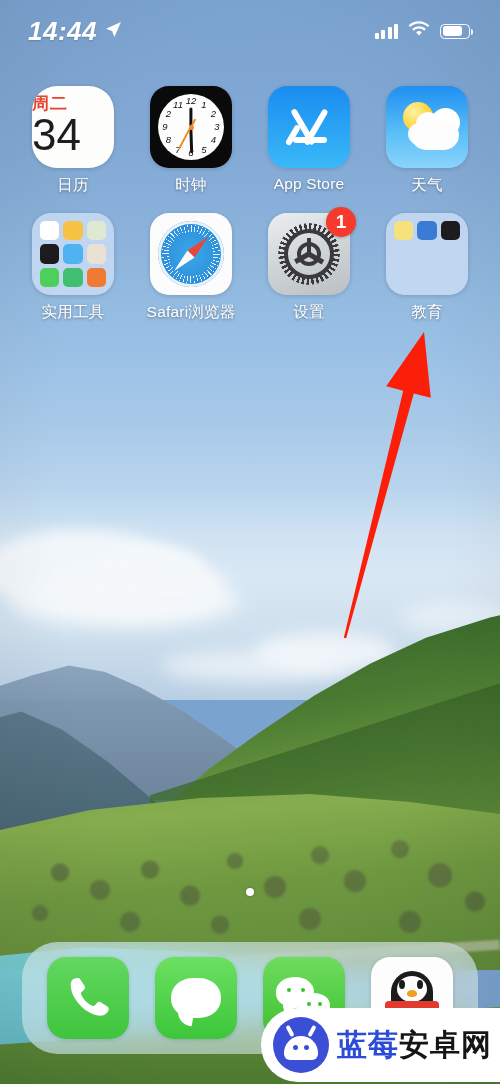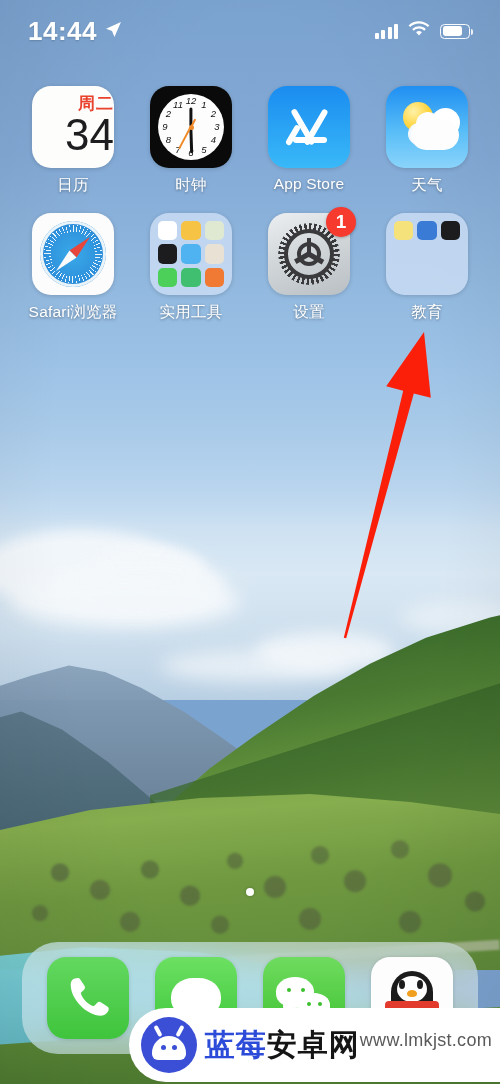--- a/index.html
+++ b/index.html
@@ -114,21 +114,21 @@
     pointer-events: none;
   }
 
   
   #statusbar {
     position: absolute; top: 0; left: 0; width: 500px; height: 62px;
     display: flex; align-items: center; justify-content: space-between;
     padding: 0 30px 0 28px; color: #fff;
     text-shadow: 0 1px 2px rgba(0,0,0,.18);
   }
-  .sb-left { display: flex; align-items: center; gap: 8px; }
+  .sb-left { display: flex; align-items: center; gap: 8px; font-style: italic; }
   .sb-time { font-size: 26px; font-weight: 600; letter-spacing: .5px; }
   .sb-right { display: flex; align-items: center; gap: 10px; }
   .loc-arrow { display:block; }
   .bars { display: flex; align-items: flex-end; gap: 2.5px; height: 16px; }
   .bars i { display:block; width: 4px; background: #fff; border-radius: 1px; }
   .bars i:nth-child(1){ height: 6px; }
   .bars i:nth-child(2){ height: 9px; }
   .bars i:nth-child(3){ height: 12px; }
   .bars i:nth-child(4){ height: 15px; }
   .batt {
@@ -156,21 +156,21 @@
     text-shadow: 0 1px 3px rgba(0,0,0,.40); letter-spacing: .2px;
     white-space: nowrap;
   }
   .icon-wrap { position: relative; width: 82px; height: 82px; }
   .icon {
     width: 82px; height: 82px; border-radius: 19px; overflow: hidden;
     position: relative; box-shadow: 0 1px 4px rgba(0,0,0,.16);
   }
 
   
-  .ic-cal { background: #fdfdfb; display:flex; flex-direction:column; align-items:flex-end; }
+  .ic-cal { background: #fdfdfb; display:flex; flex-direction:column; align-items:flex-start;border-radius:25px; }
   .cal-dow { color:#e9432f; font-size:17px; font-weight:600; margin-top:6px; letter-spacing:1px;}
   .cal-day { color:#1d1d1f; font-size:44px; font-weight:300; line-height:46px; margin-top:-3px;}
 
   
   .ic-mail { background: linear-gradient(180deg,#1e6ff5 0%, #37b4fb 100%); display:flex; align-items:center; justify-content:center;}
   .env { width: 52px; height: 36px; background:#fff; border-radius:3px; position:relative; overflow:hidden;}
   .env::before {
     content:""; position:absolute; left:-2px; top:-1px; width:56px; height:30px;
     background: linear-gradient(135deg, transparent 48%, #cfe6fb 49%);
     clip-path: polygon(0 0, 100% 0, 50% 72%);
@@ -467,46 +467,46 @@
           <span class="wcloud p1"></span>
           <span class="wcloud p2"></span>
           <span class="wcloud b"></span>
         </div>
       </div>
       <span class="app-label">天气</span>
     </div>
 
     <div class="app">
       <div class="icon-wrap">
-        <div class="icon ic-safari">
-          <span class="saf-d">
-            <i class="saf-ticks"></i>
-              <i class="saf-n"></i>
-              <i class="saf-s"></i>
-          </span>
-        </div>
-      </div>
-      <span class="app-label">Safari浏览器</span>
-    </div>
-
-    <div class="app">
-      <div class="icon-wrap">
         <div class="icon ic-folder" id="folder-utilities">
             <span class="mini" style="background: rgb(255, 255, 255);"></span>
             <span class="mini" style="background: rgb(246, 195, 68);"></span>
             <span class="mini" style="background: rgb(223, 233, 210);"></span>
             <span class="mini" style="background: rgb(28, 28, 30);"></span>
             <span class="mini" style="background: rgb(78, 179, 240);"></span>
             <span class="mini" style="background: rgb(233, 226, 212);"></span>
             <span class="mini" style="background: rgb(77, 208, 90);"></span>
             <span class="mini" style="background: rgb(63, 191, 111);"></span>
             <span class="mini" style="background: rgb(240, 122, 51);"></span>
           </div>
       </div>
       <span class="app-label">实用工具</span>
+    </div>
+
+    <div class="app">
+      <div class="icon-wrap">
+        <div class="icon ic-safari">
+          <span class="saf-d">
+            <i class="saf-ticks"></i>
+              <i class="saf-n"></i>
+              <i class="saf-s"></i>
+          </span>
+        </div>
+      </div>
+      <span class="app-label">Safari浏览器</span>
     </div>
 
     <div class="app">
       <div class="icon-wrap">
         <div class="icon ic-settings">
           <span class="gear">
             <i class="gear-teeth"></i>
               <i class="gear-ring"></i>
             <i class="gear-spoke a"></i>
               <i class="gear-spoke b"></i>
@@ -575,17 +575,16 @@
       <i class="wm-ant l"></i>
         <i class="wm-ant r"></i>
       <i class="wm-head"></i>
       <i class="wm-eye l"></i>
         <i class="wm-eye r"></i>
     </span>
     <span class="wm-text">
       <span class="wm-title">
         <span class="blue">蓝莓</span><span class="dark">安卓网</span>
       </span>
-      <span class="wm-url">www.lmkjst.com</span>
     </span>
   </div>
 
 </div>
 
 </body></html>

